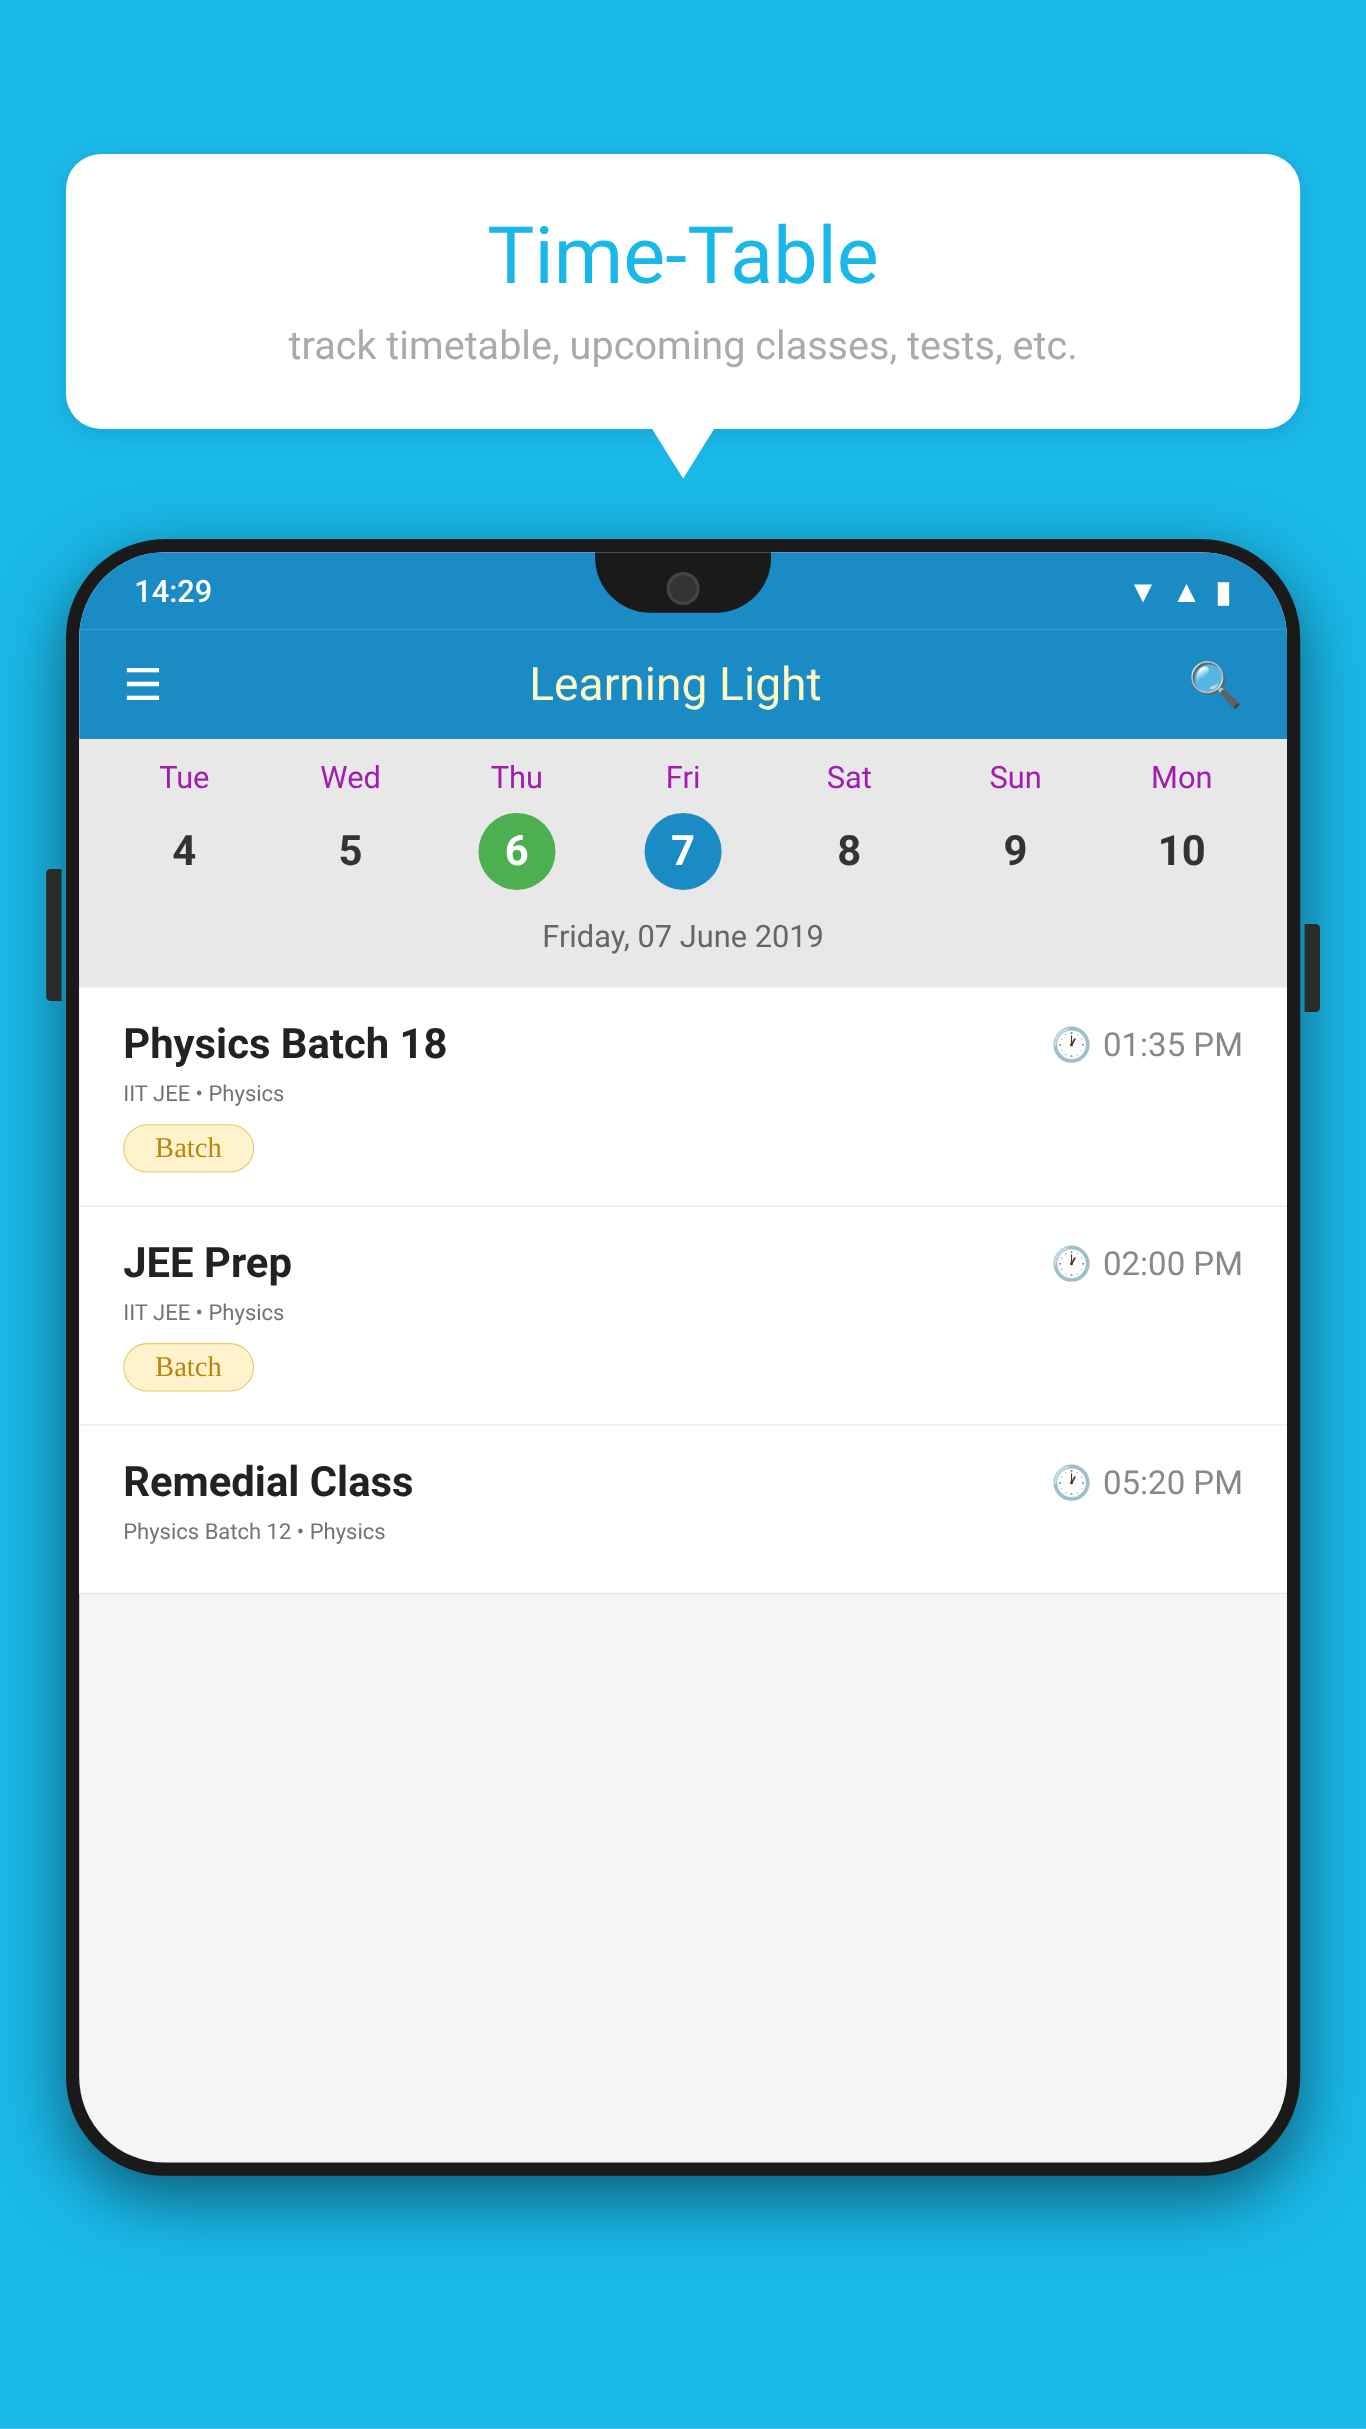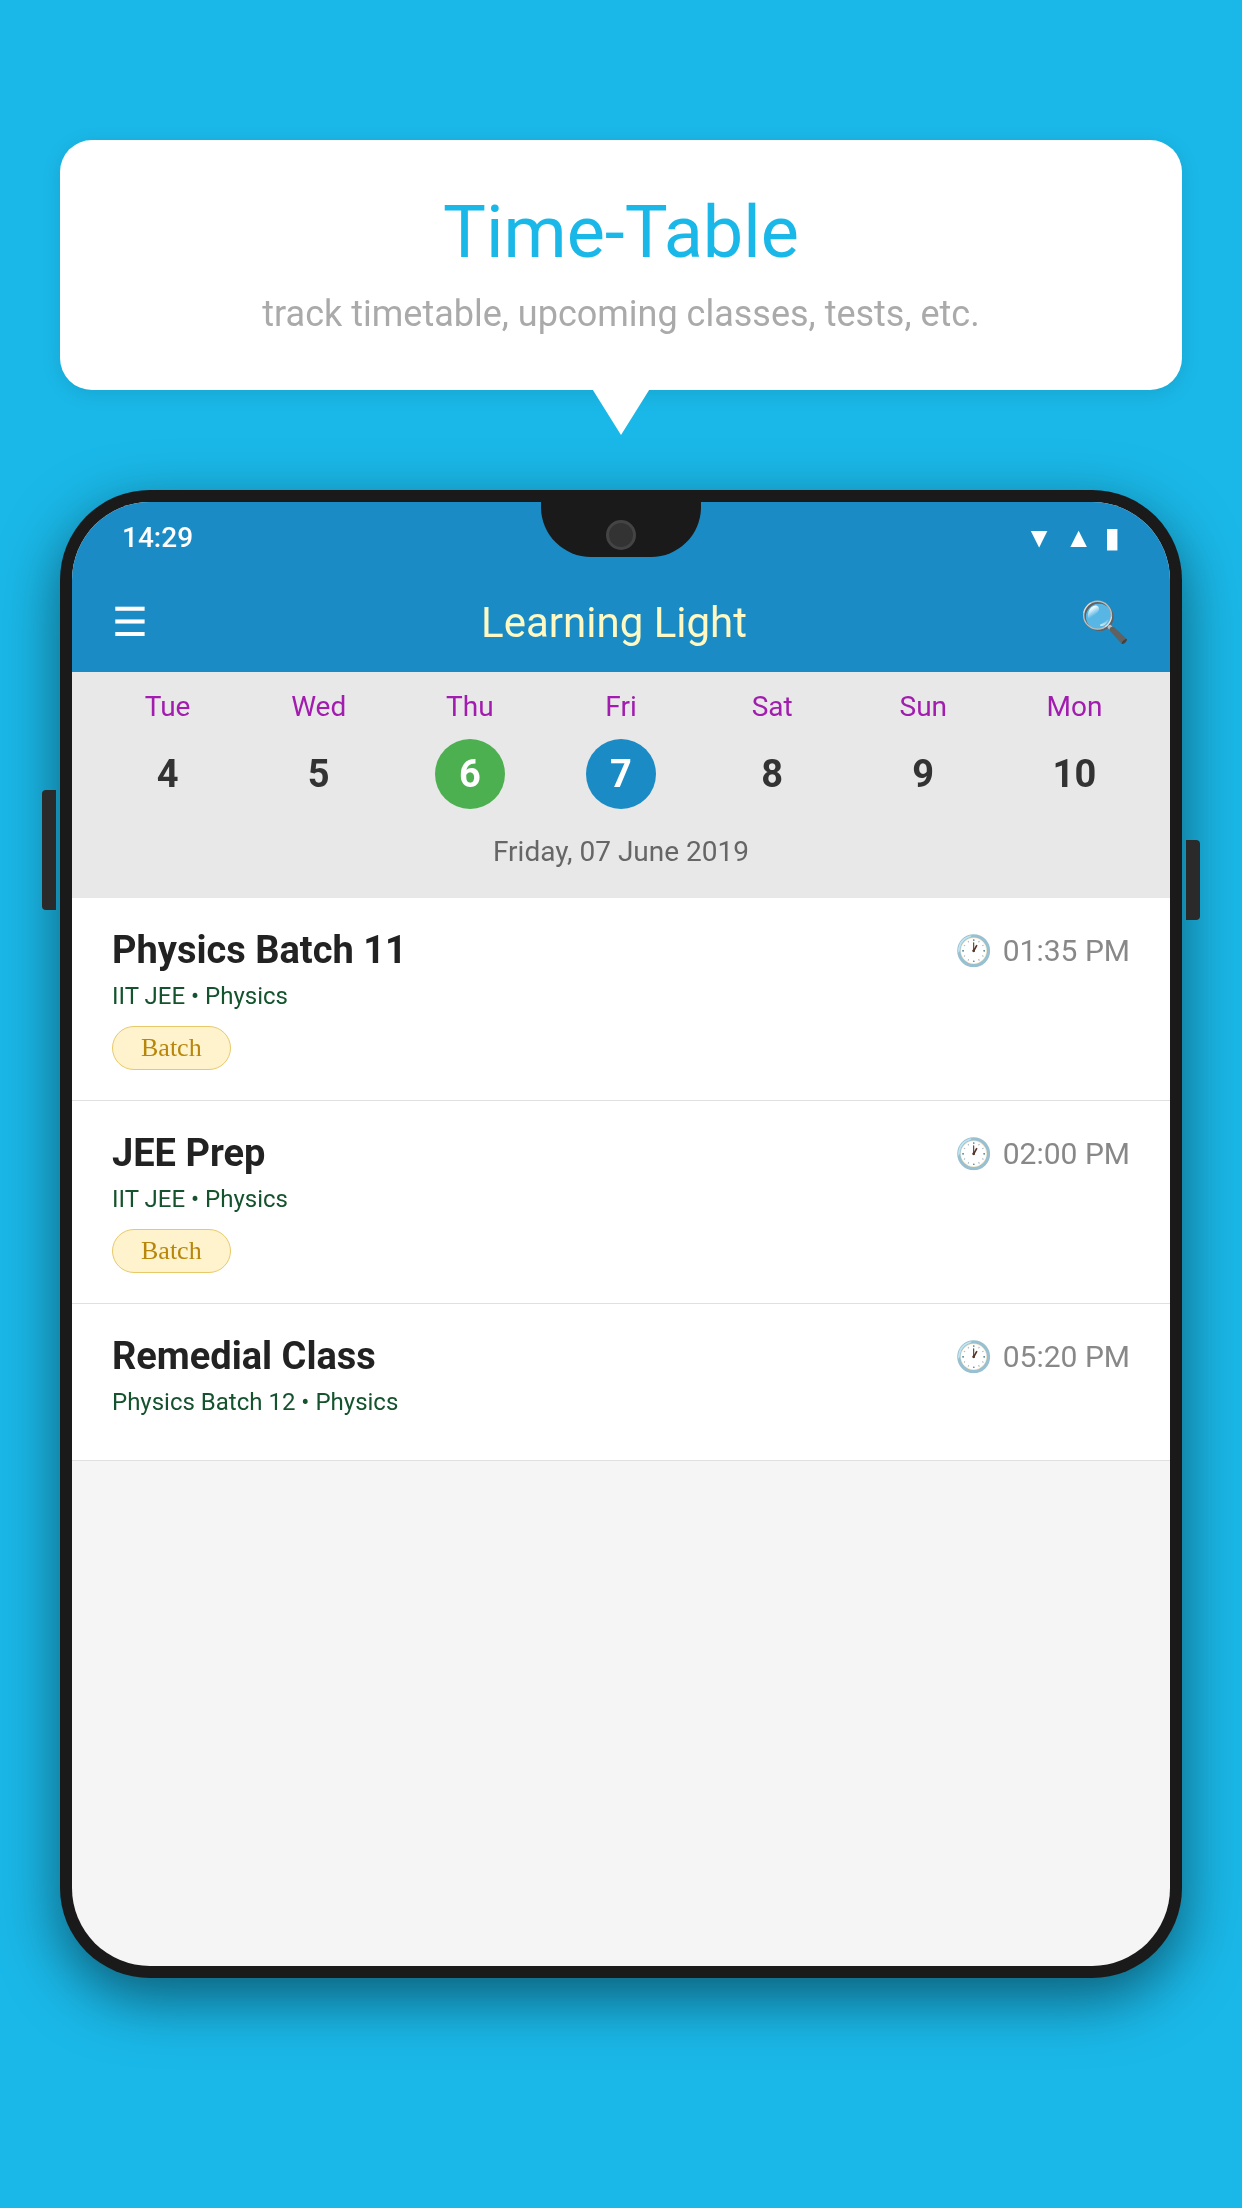--- a/index.html
+++ b/index.html
@@ -277,22 +277,22 @@
 
     .schedule-item-time {
       display: flex;
       align-items: center;
       gap: 10px;
       color: #888;
       font-size: 30px;
     }
 
     .schedule-item-sub {
-      font-size: 24px;
-      color: #14532d;
+      font-size: 20px;
+      color: #737373;
       margin-bottom: 16px;
     }
 
     .batch-badge {
       display: inline-block;
       background: #fff3cd;
       color: #b8860b;
       border: 1px solid #e8c96a;
       border-radius: 30px;
       padding: 6px 28px;
@@ -381,21 +381,21 @@
             <div class="date-circle">10</div>
           </div>
         </div>
         <div class="selected-date-label">Friday, 07 June 2019</div>
       </div>
 
       <div class="schedule-list">
 
         <div class="schedule-item">
           <div class="schedule-item-header">
-            <span class="schedule-item-title">Physics Batch 11</span>
+            <span class="schedule-item-title">Physics Batch 18</span>
             <span class="schedule-item-time">
               <span style="color:#aaa;">🕐</span>
               <span>01:35 PM</span>
             </span>
           </div>
           <div class="schedule-item-sub">IIT JEE • Physics</div>
           <span class="batch-badge">Batch</span>
         </div>
 
         <div class="schedule-item">

